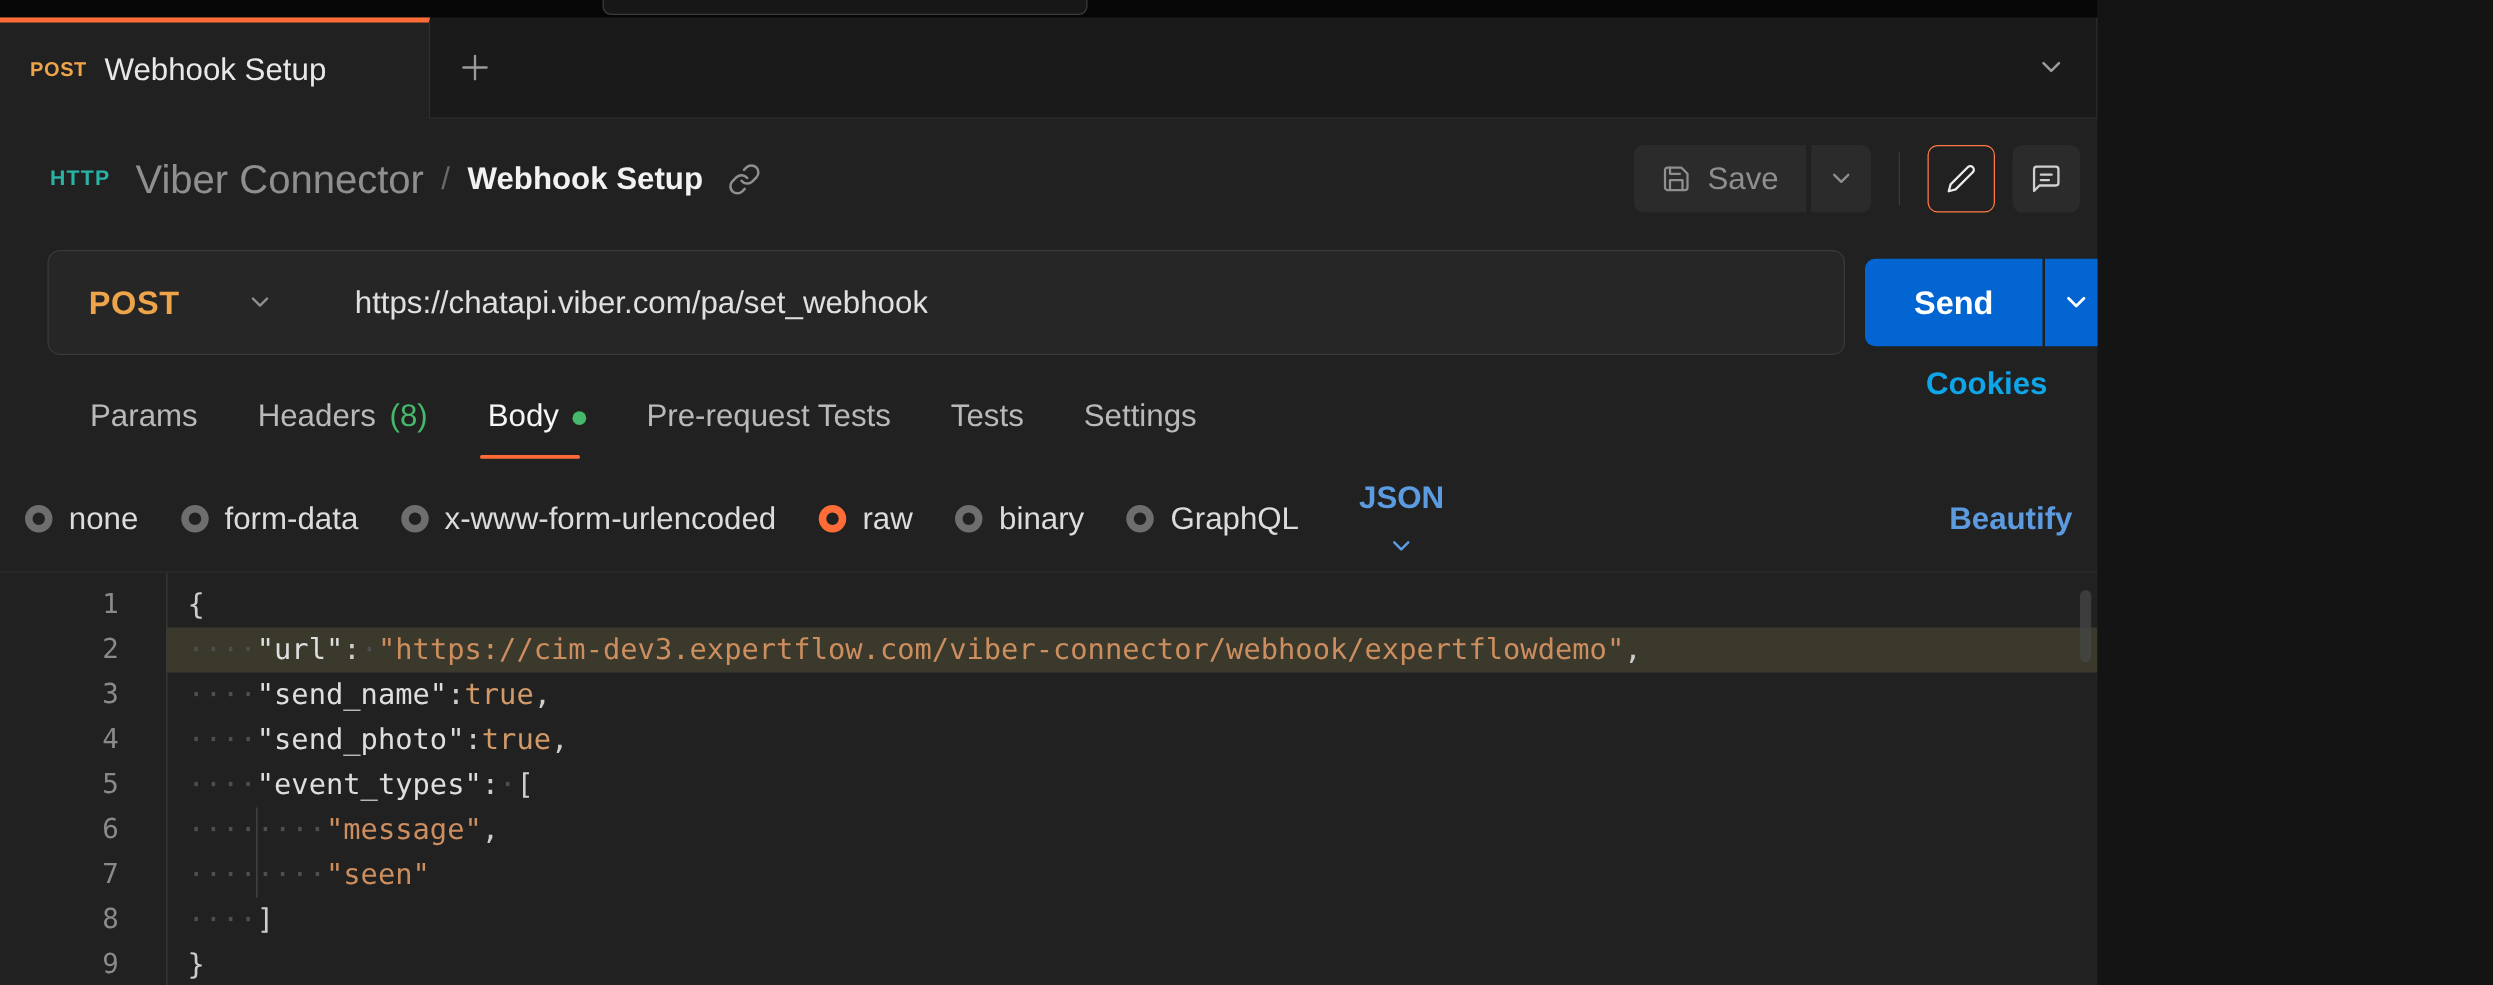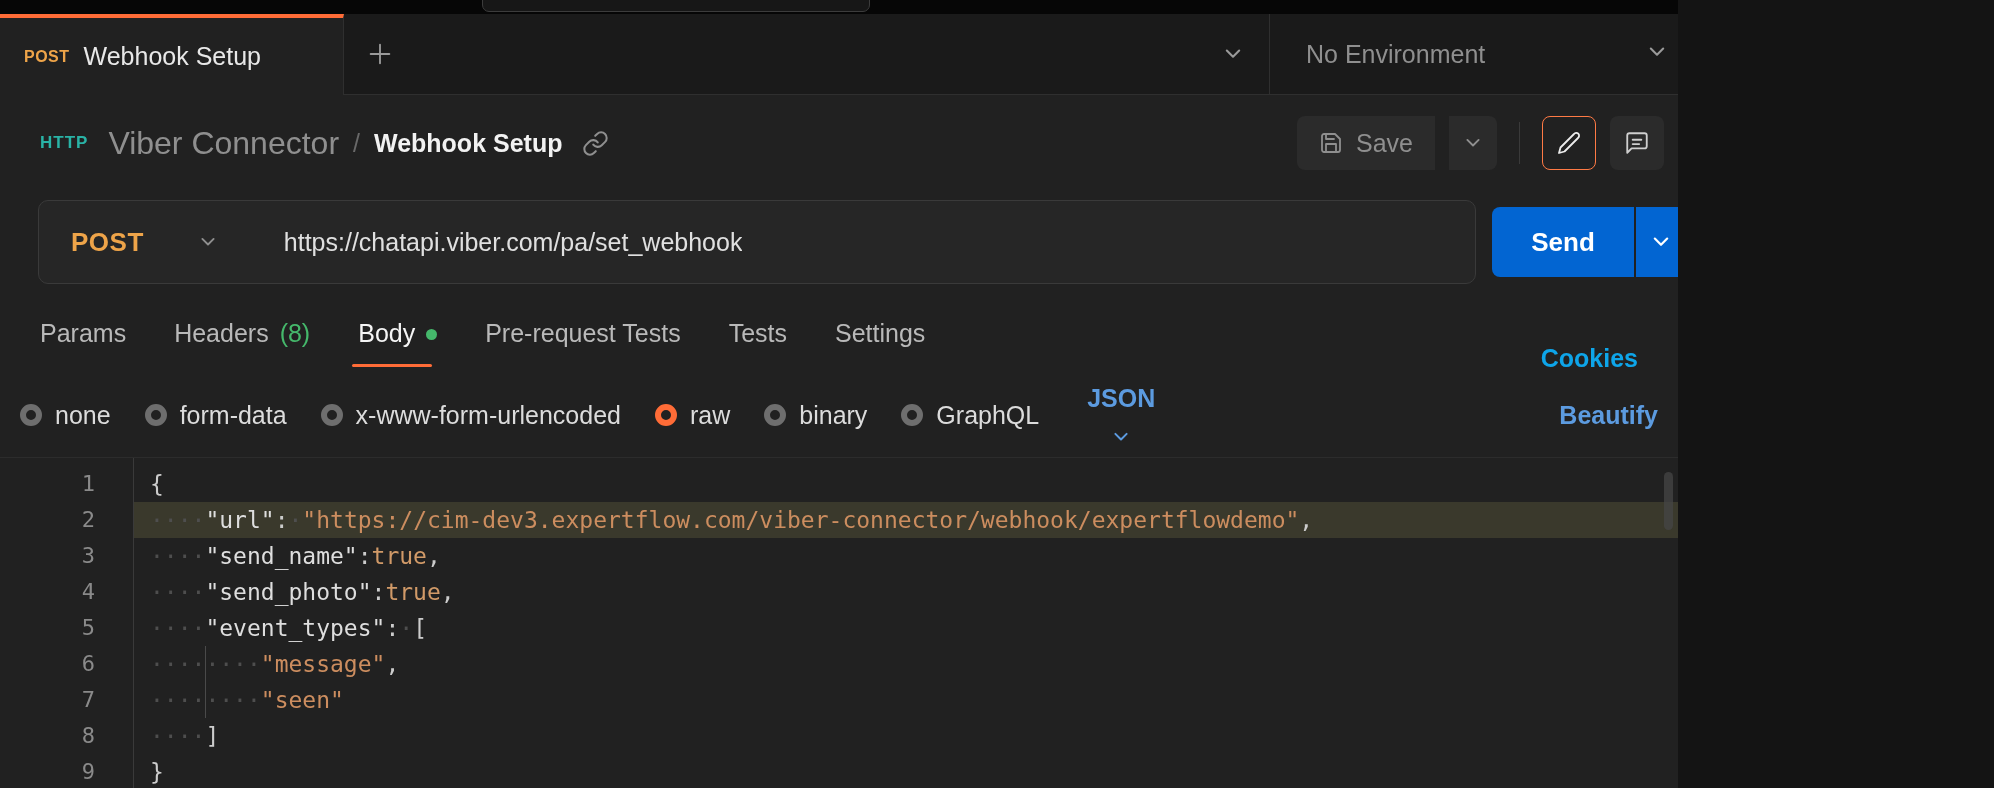--- a/index.html
+++ b/index.html
@@ -25,41 +25,41 @@
   .env-caret { position:absolute; right:10px; top:50%; transform:translateY(-50%); }
 
   
   .toolbar-row { height:96px; display:flex; align-items:center; padding:0 14px 0 40px; flex:none; }
   .http-badge { color:#29b3a6; font-weight:700; font-size:17px; letter-spacing:1px; margin-right:20px; }
   .crumb-collection { font-size:32px; color:#8f8f8f; }
   .crumb-sep { margin:0 14px; color:#696969; font-size:25px; }
   .crumb-name { font-size:25px; color:#f2f2f2; font-weight:600; }
   .link-btn { margin-left:20px; display:flex; align-items:center; cursor:pointer; }
   .flex-spacer { flex:1; }
-  .save-group { display:flex; gap:14px; margin-right:22px; }
+  .save-group { display:flex; gap:4px; margin-right:22px; }
   .save-main { height:54px; background:#2b2b2b; border-radius:8px 0 0 8px; display:flex; align-items:center; gap:13px; padding:0 22px; color:#8f8f8f; font-size:25px; cursor:pointer; }
   .save-caret { width:48px; height:54px; background:#2b2b2b; border-radius:0 8px 8px 0; display:flex; align-items:center; justify-content:center; cursor:pointer; }
   .toolbar-divider { width:1px; height:42px; background:#3a3a3a; margin-right:22px; }
   .icon-btn { width:54px; height:54px; border-radius:8px; display:flex; align-items:center; justify-content:center; cursor:pointer; }
   .edit-btn { border:1.5px solid #ff7a45; background:#212121; margin-right:14px; }
   .comment-btn { background:#2b2b2b; }
 
   
   .url-row { height:102px; display:flex; align-items:center; padding-left:38px; flex:none; }
   .url-box { flex:1; height:84px; border:1px solid #3a3a3a; background:#262626; border-radius:10px; display:flex; align-items:center; min-width:0; }
   .method-select { display:flex; align-items:center; padding-left:32px; cursor:pointer; }
   .method-label { font-size:26px; font-weight:700; color:#eea449; letter-spacing:.5px; }
   .method-caret { margin-left:54px; display:flex; }
   .url-text { margin-left:66px; font-size:25px; color:#e0e0e0; white-space:nowrap; overflow:hidden; }
   .send-group { display:flex; gap:2px; margin-left:16px; margin-right:-8px; flex:none; }
   .send-main { width:142px; height:70px; background:#0265d2; border-radius:8px 0 0 8px; display:flex; align-items:center; justify-content:center; color:#ffffff; font-size:26px; font-weight:600; cursor:pointer; }
   .send-caret { width:50px; height:70px; background:#0265d2; border-radius:0 8px 8px 0; display:flex; align-items:center; justify-content:center; cursor:pointer; }
 
   
-  .request-tabs-row { height:80px; display:flex; align-items:flex-end; padding:0 40px; gap:48px; flex:none; }
+  .request-tabs-row { height:80px; display:flex; align-items:flex-start; padding:0 40px; gap:48px; flex:none;margin-left:32px; }
   .req-tab { font-size:25px; color:#b9b9b9; height:100%; display:flex; align-items:center; gap:11px; position:relative; cursor:pointer; white-space:nowrap; }
   .req-tab.active { color:#f5f5f5; }
   .req-tab.active::after { content:""; position:absolute; left:-6px; width:80px; bottom:6px; height:3px; background:#ff6c37; border-radius:2px; }
   .badge-green { color:#45b86b; }
   .dot-green { width:11px; height:11px; border-radius:50%; background:#45b86b; margin-top:2px; }
   .cookies { margin-left:auto; color:#0ea5e9; font-size:25px; font-weight:600; cursor:pointer; }
 
   
   .body-options-row { height:84px; display:flex; align-items:center; padding:0 20px; gap:34px; flex:none; }
   .radio-item { display:flex; align-items:center; gap:13px; font-size:25px; color:#dcdcdc; cursor:pointer; white-space:nowrap; }
@@ -103,28 +103,20 @@
           <line x1="4" y1="12" x2="20" y2="12"></line>
         </svg>
     </div>
     <div class="tabbar-spacer"></div>
     <div class="tab-list-btn">
       <svg width="22" height="22" viewBox="0 0 16 16" fill="none" stroke="#9a9a9a" stroke-width="1.5" stroke-linecap="round" stroke-linejoin="round">
           <path d="M3.5 5.5 8 10l4.5-4.5"></path>
         </svg>
     </div>
     <div class="tabbar-divider"></div>
-    <div class="env-area">
-      <span class="env-label">No Environment</span>
-      <span class="env-caret">
-        <svg width="22" height="22" viewBox="0 0 16 16" fill="none" stroke="#9a9a9a" stroke-width="1.5" stroke-linecap="round" stroke-linejoin="round">
-            <path d="M3.5 5.5 8 10l4.5-4.5"></path>
-          </svg>
-      </span>
-    </div>
   </div>
 
   <div class="toolbar-row">
     <span class="http-badge">HTTP</span>
     <span class="crumb-collection">Viber Connector</span>
     <span class="crumb-sep">/</span>
     <span class="crumb-name">Webhook Setup</span>
     <span class="link-btn">
       <svg width="27" height="27" viewBox="0 0 24 24" fill="none" stroke="#8f8f8f" stroke-width="1.8" stroke-linecap="round" stroke-linejoin="round">
           <path d="M10 13a5 5 0 0 0 7.54.54l3-3a5 5 0 0 0-7.07-7.07l-1.72 1.71"></path>

